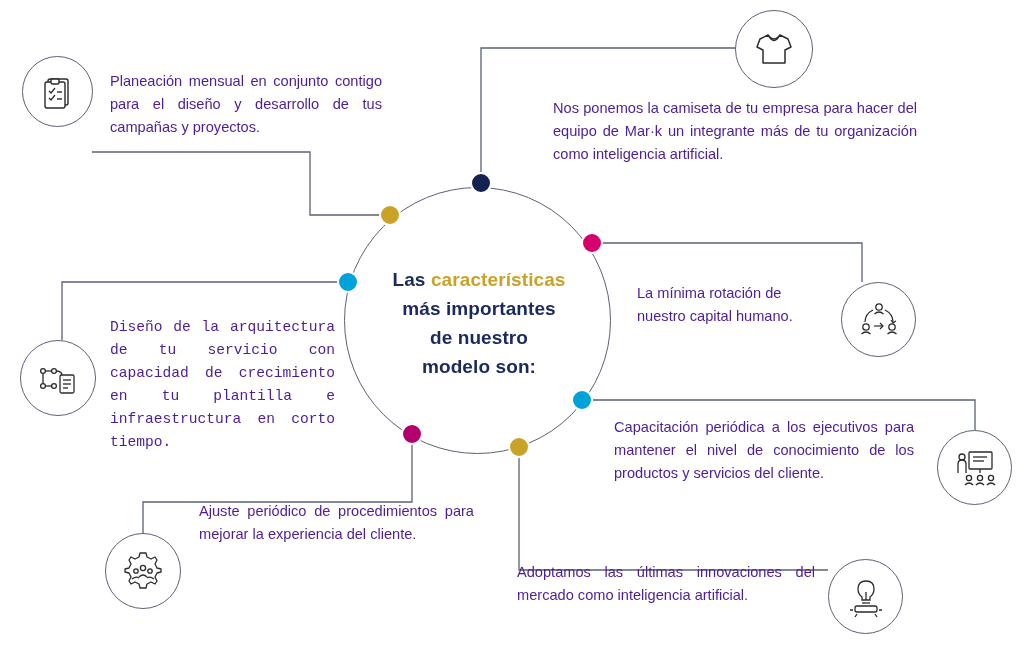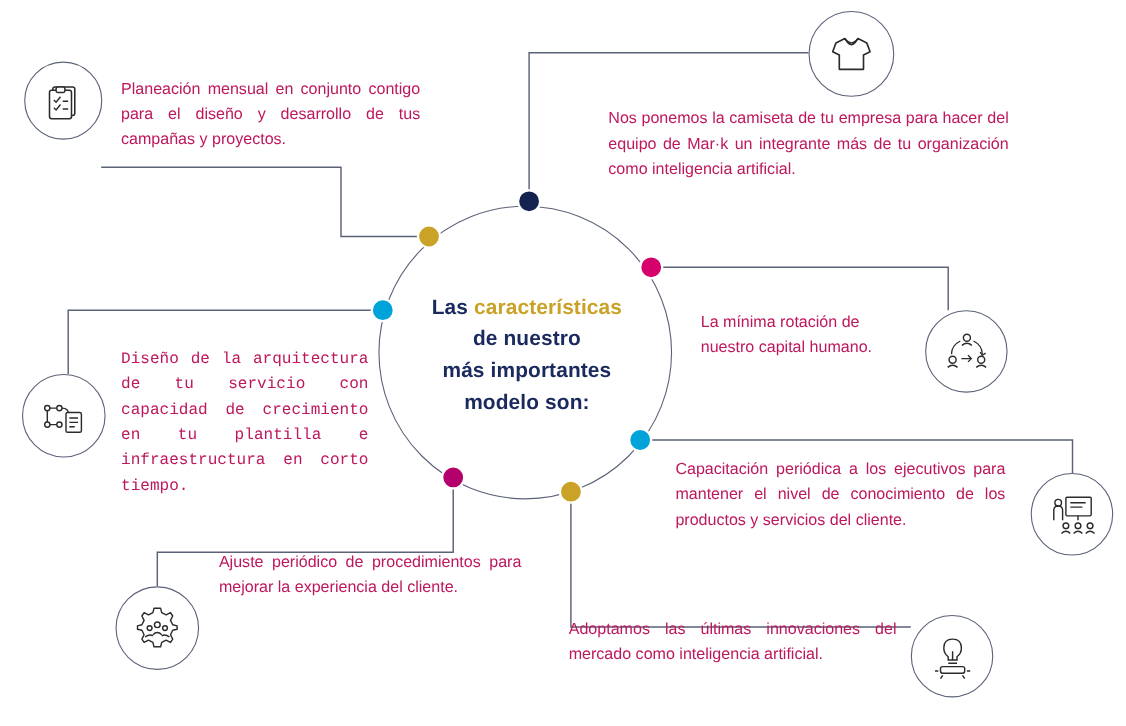--- a/index.html
+++ b/index.html
@@ -65,21 +65,21 @@
     background: #ffffff;
     display: flex;
     align-items: center;
     justify-content: center;
   }
   .icon-circle svg {
     display: block;
   }
   .txt {
     position: absolute;
-    color: #be185d;
+    color: #4c1d95;
     font-size: 14.6px;
     line-height: 23px;
     text-align: justify;
   }
 </style>
 </head>
 <body>
 
 <div id="canvas">
 
@@ -100,22 +100,22 @@
 
       <path d="M 348 282 L 62 282 L 62 340"></path>
     </g>
   </svg>
 
   <div class="center-circle"></div>
   <div class="center-text">
     <div>
       <span>Las </span><span class="hl">características</span>
     </div>
+    <div>más importantes</div>
     <div>de nuestro</div>
-    <div>más importantes</div>
     <div>modelo son:</div>
   </div>
 
   <div class="node-dot" style="left:379px; top:204px; width:22px; height:22px; background:#c9a227;"></div>
   <div class="node-dot" style="left:470px; top:172px; width:22px; height:22px; background:#14224f;"></div>
   <div class="node-dot" style="left:581px; top:232px; width:22px; height:22px; background:#d6006d;"></div>
   <div class="node-dot" style="left:571px; top:389px; width:22px; height:22px; background:#00a3d9;"></div>
   <div class="node-dot" style="left:508px; top:436px; width:22px; height:22px; background:#c9a227;"></div>
   <div class="node-dot" style="left:401px; top:423px; width:22px; height:22px; background:#b3006b;"></div>
   <div class="node-dot" style="left:337px; top:271px; width:22px; height:22px; background:#00a3d9;"></div>

